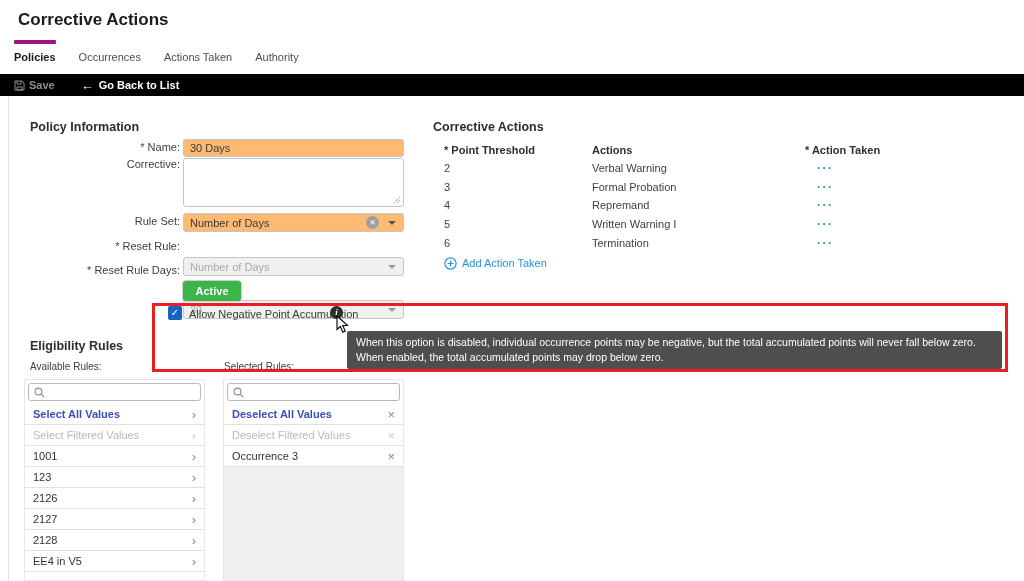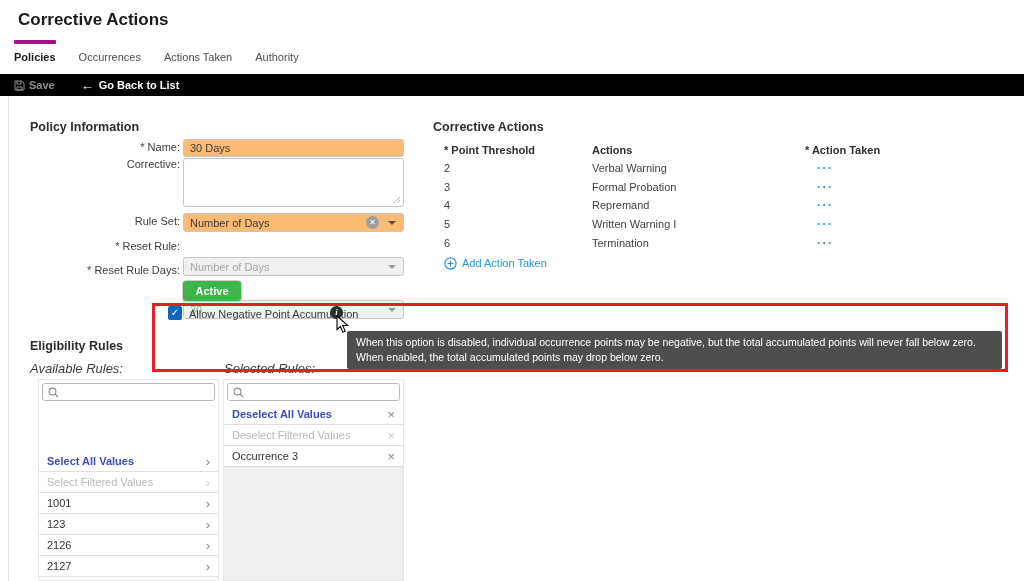--- a/index.html
+++ b/index.html
@@ -50,21 +50,21 @@
   .red-rect { position:absolute; left:152px; top:303px; width:856px; height:69px; border:3px solid #ec1c24; z-index:25; pointer-events:none; }
   .tooltip { position:absolute; left:347px; top:331px; width:655px; background:#4e4e4e; color:#fff; font-size:10.5px; line-height:1.45; padding:4px 9px; border-radius:2px; z-index:20; }
   
   .ca-table { position:absolute; left:444px; top:141px; width:566px; }
   .ca-hrow, .ca-row { display:grid; grid-template-columns:148px 213px 1fr; align-items:center; }
   .ca-hrow { height:18px; font-size:11px; font-weight:bold; color:#2f2f2f; }
   .ca-row { height:18.6px; font-size:11px; color:#3f3f3f; }
   .ca-menu { color:#2596d2; font-weight:bold; letter-spacing:1.5px; font-size:12px; padding-left:12px; cursor:pointer; }
   .ca-add { display:flex; align-items:center; gap:5px; margin-top:5px; color:#2596d2; font-size:11px; cursor:pointer; }
   
-  .panel-label { position:absolute; font-size:13px; color:#3d3d3d;font-style:italic; }
+  .panel-label { position:absolute; font-size:10px; color:#3d3d3d; }
   .panel { position:absolute; top:379px; width:181px; height:202px; border:1px solid #e7e7e7; background:#fff; overflow:hidden; display:flex; flex-direction:column; }
   .search-wrap { background:#fff; padding:3px; }
   .search-box { height:18px; border:1px solid #b9b9b9; border-radius:3px; background:#fff; display:flex; align-items:center; padding:0 5px; gap:4px; }
   .search-box .q { font-size:11px; color:#3a3a3a; flex:1; }
   .rule-list { flex:1; background:#efefef; display:flex; flex-direction:column; }
   .rule-row { height:21px; background:#fff; border-bottom:1px solid #e0e0e0; display:flex; align-items:center; padding:0 8px; font-size:11px; color:#333; cursor:pointer; }
   .rule-row span:first-child { flex:1; }
   .rule-row.link span:first-child { color:#3c4cbb; font-weight:bold; }
   .rule-row.dim span:first-child { color:#b9b9b9; }
   .glyph { color:#8a8a8a; font-size:13px; line-height:13px; }
@@ -205,21 +205,21 @@
         </svg>
     </span>
     <span>Add Action Taken</span>
   </div>
 </div>
 
 <div class="section-heading" style="left:30px; top:339px;">Eligibility Rules</div>
 <div class="panel-label" style="left:30px; top:361px;">Available Rules:</div>
 <div class="panel-label" style="left:224px; top:361px;">Selected Rules:</div>
 
-<div class="panel" style="left:38px;gap:47px;">
+<div class="panel" style="left:24px;">
   <div class="search-wrap">
     <div class="search-box">
       <span>
         <svg width="11" height="11" viewBox="0 0 11 11">
             <circle cx="4.5" cy="4.5" r="3.4" fill="none" stroke="#8a8a8a" stroke-width="1.1"></circle>
             <path d="M7.2 7.2 L10 10" stroke="#8a8a8a" stroke-width="1.1"></path>
           </svg>
       </span>
       <span class="q"></span>
     </div>

